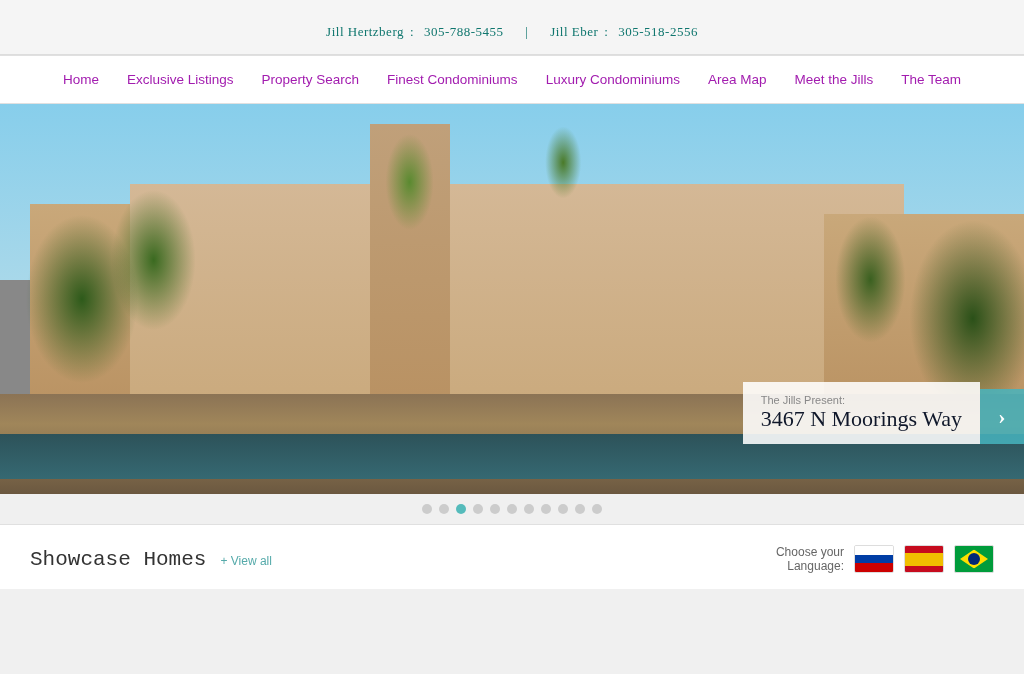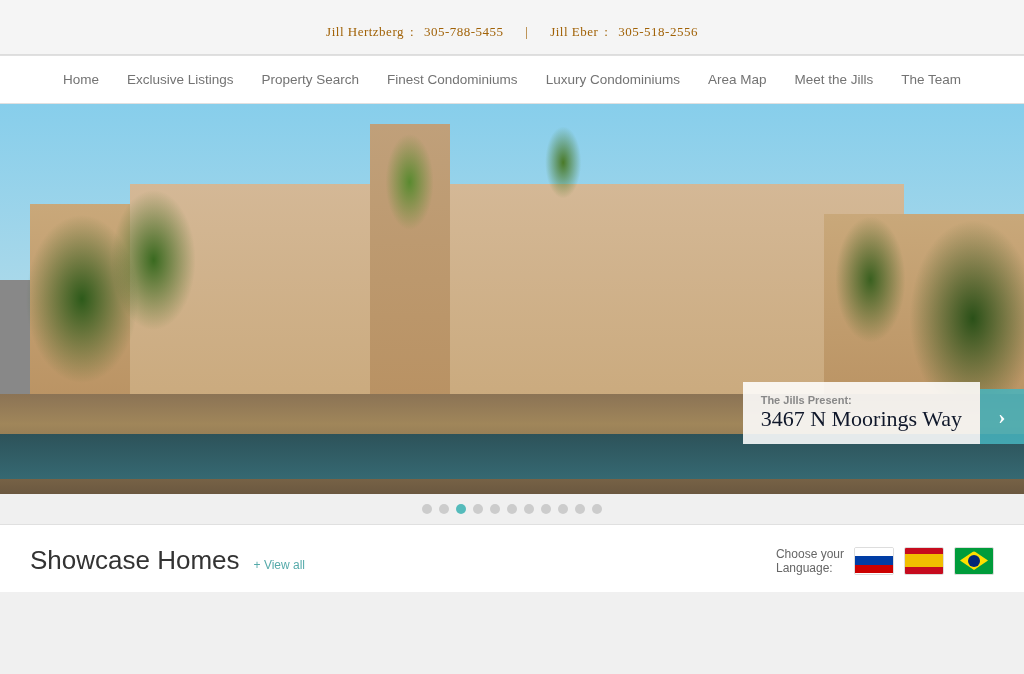--- a/index.html
+++ b/index.html
@@ -23,40 +23,40 @@
       font-size: 14px;
       vertical-align: super;
       letter-spacing: 0;
     }
     .site-contacts {
       font-size: 13px;
       color: #666;
       margin-top: 6px;
       letter-spacing: 0.5px;
     }
-    .site-contacts span { margin: 0 6px; color: #a16207; }
+    .site-contacts span { margin: 0 6px; color: #0f766e; }
 
     
     .main-nav {
       background: #fff;
       border-bottom: 1px solid #e0e0e0;
       border-top: 1px solid #e0e0e0;
     }
     .main-nav ul {
       list-style: none;
       display: flex;
       justify-content: center;
       gap: 0;
       padding: 0 20px;
     }
     .main-nav ul li a {
       display: block;
       padding: 16px 14px;
       font-size: 13.5px;
-      color: #737373;
+      color: #a21caf;
       text-decoration: none;
       font-family: Arial, sans-serif;
       font-weight: 400;
       white-space: nowrap;
     }
 
     
     .hero-section {
       position: relative;
       width: 100%;
@@ -179,21 +179,20 @@
       right: 44px;
       bottom: 50px;
       background: rgba(255,255,255,0.88);
       padding: 12px 18px;
       z-index: 10;
     }
     .hero-caption-label {
       font-size: 11px;
       color: #888;
       font-family: Arial, sans-serif;
-      font-weight: bold;
     }
     .hero-caption-title {
       font-size: 22px;
       color: #0f172a;
       font-family: Georgia, serif;
       font-weight: 300;
       white-space: nowrap;
     }
 
     
@@ -217,45 +216,45 @@
     .bottom-section {
       background: #fff;
       border-top: 1px solid #e0e0e0;
       padding: 20px 30px 16px;
       display: flex;
       align-items: center;
       justify-content: space-between;
       min-height: 60px;
     }
     .showcase-title {
-      font-size: 26px;
+      font-size: 21px;
       font-weight: 300;
       color: #333;
-      font-family: Liberation Sans, sans-serif;
+      font-family: Liberation Mono, monospace;
     }
     .view-all-link {
       font-size: 12px;
       color: #5aa;
       text-decoration: none;
       margin-left: 10px;
       font-family: Arial, sans-serif;
     }
     .view-all-link:before { content: '+ '; }
 
     
     .language-selector {
       display: flex;
       align-items: center;
       gap: 10px;
     }
     .language-label {
       font-size: 12px;
       color: #666;
       font-family: Arial, sans-serif;
-      text-align: left;
+      text-align: right;
     }
     .flag {
       width: 40px;
       height: 28px;
       border-radius: 2px;
       cursor: pointer;
       display: inline-block;
       overflow: hidden;
       position: relative;
       border: 1px solid #ddd;

